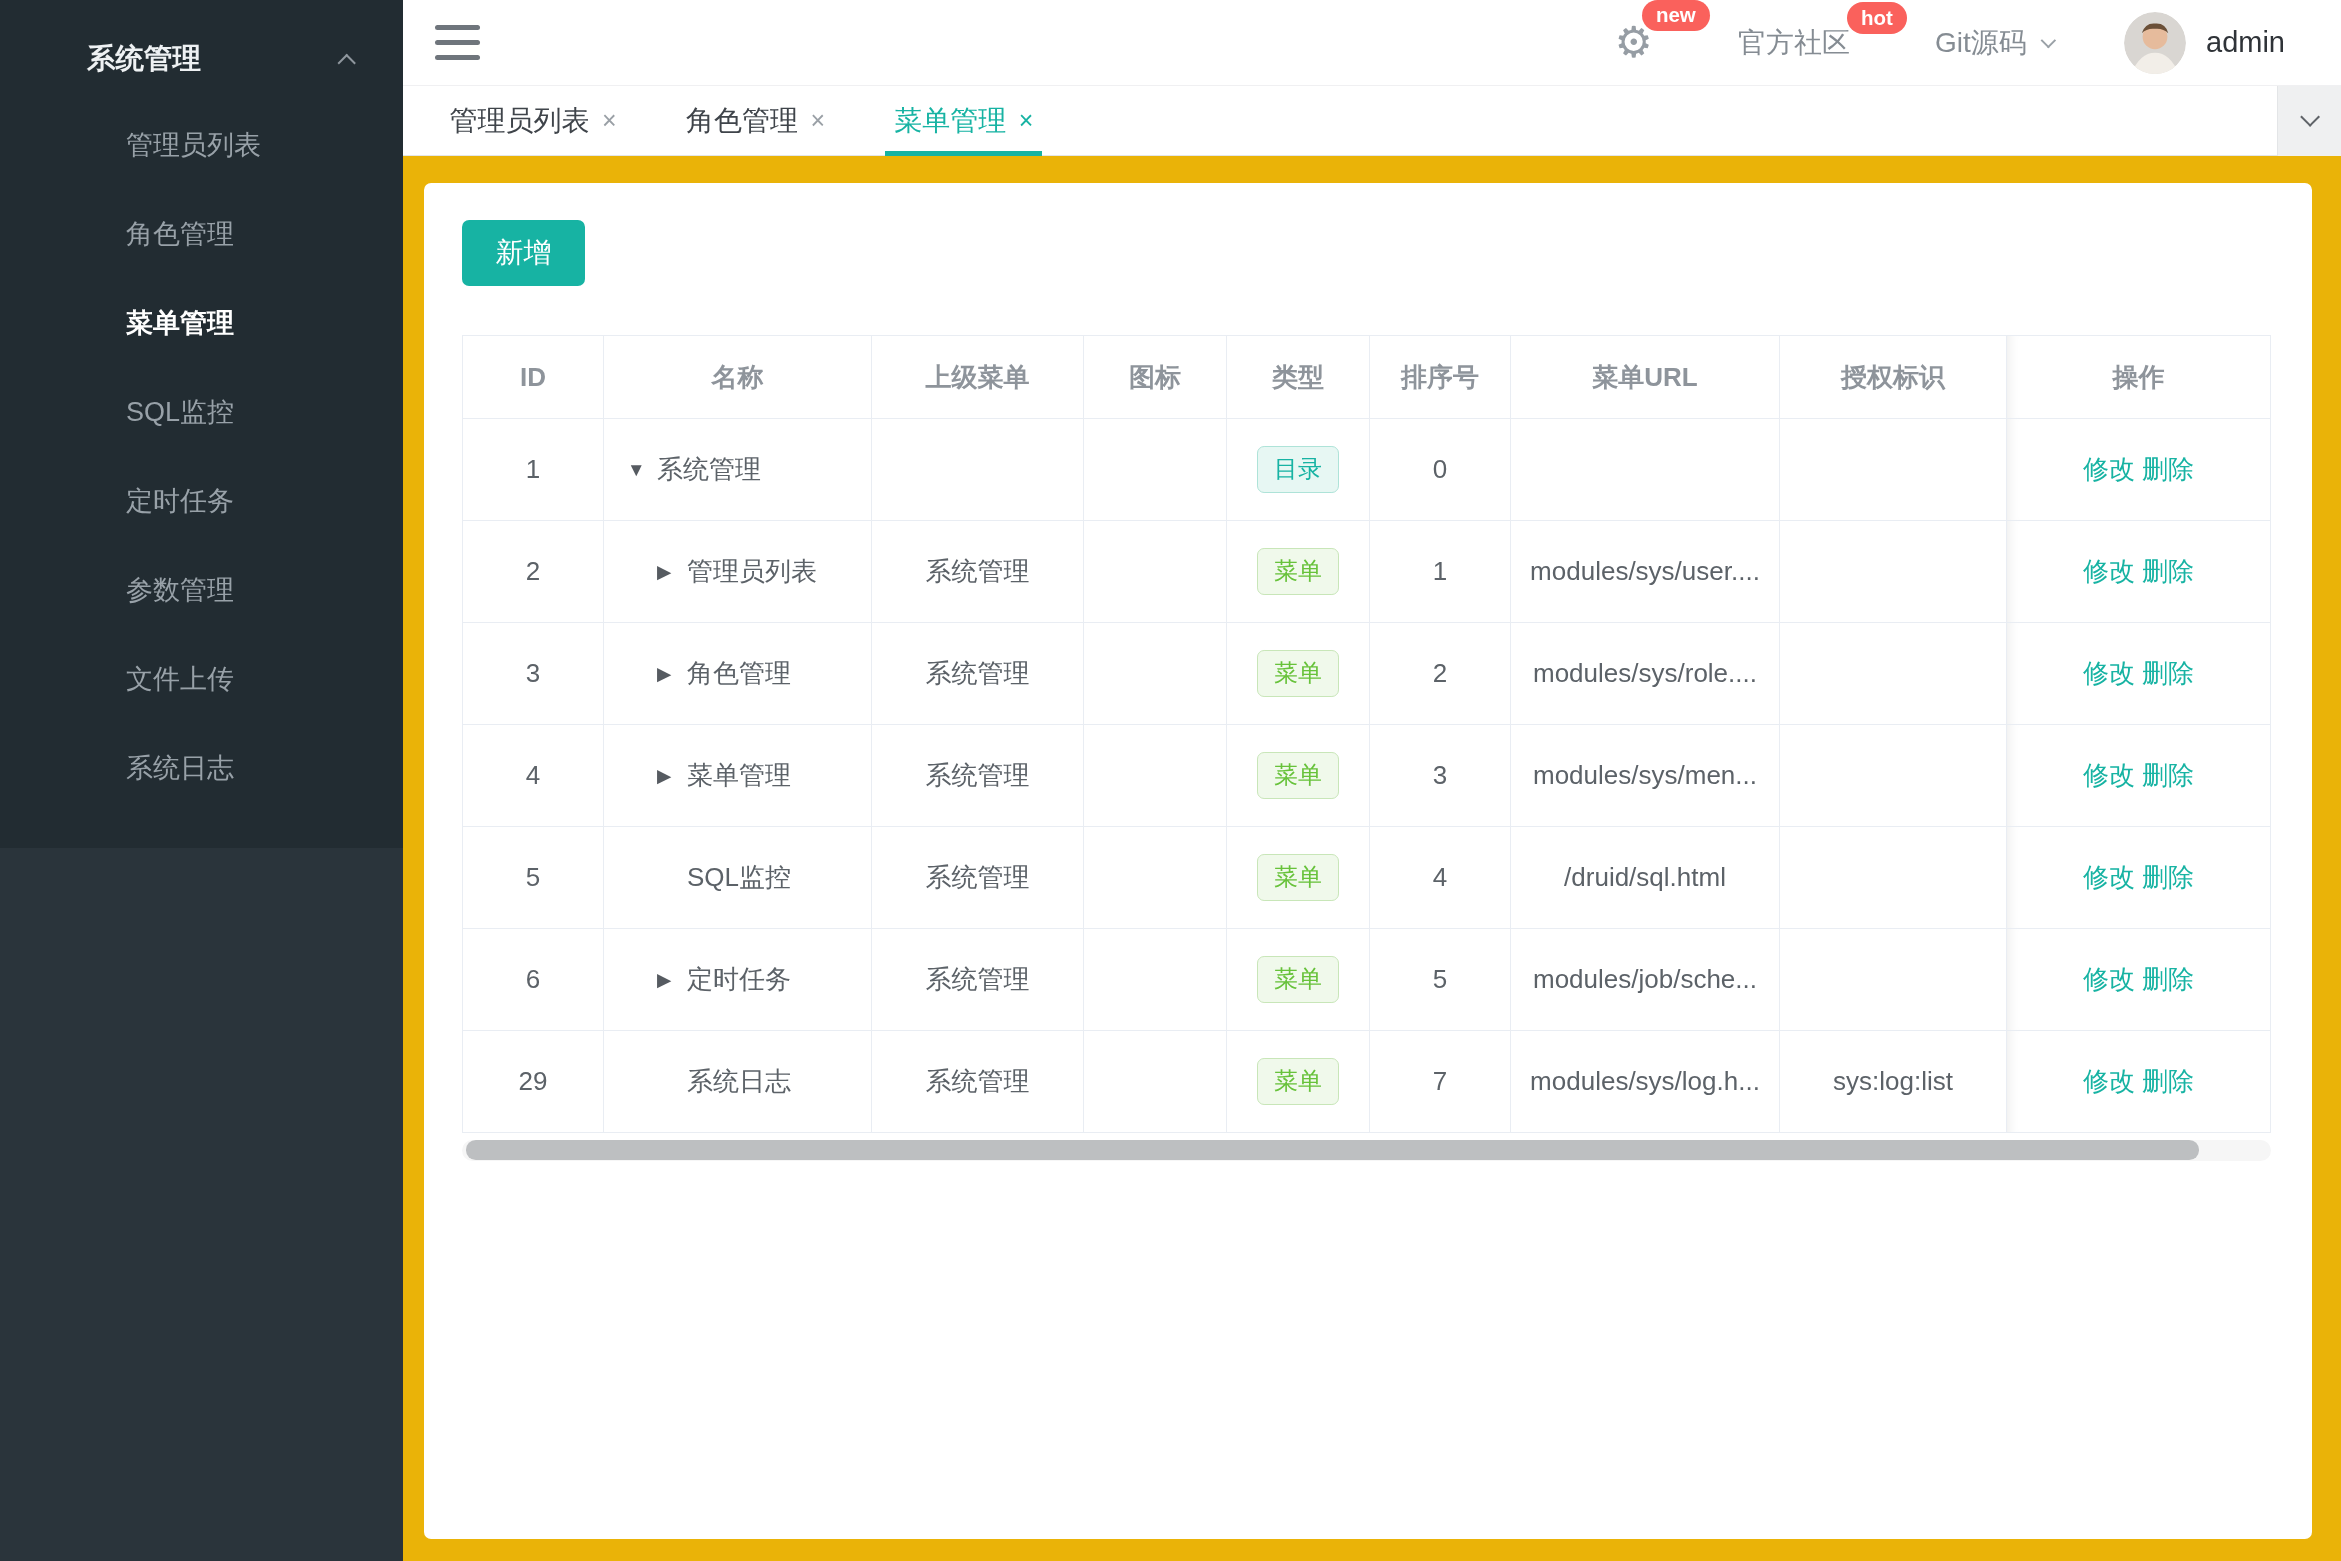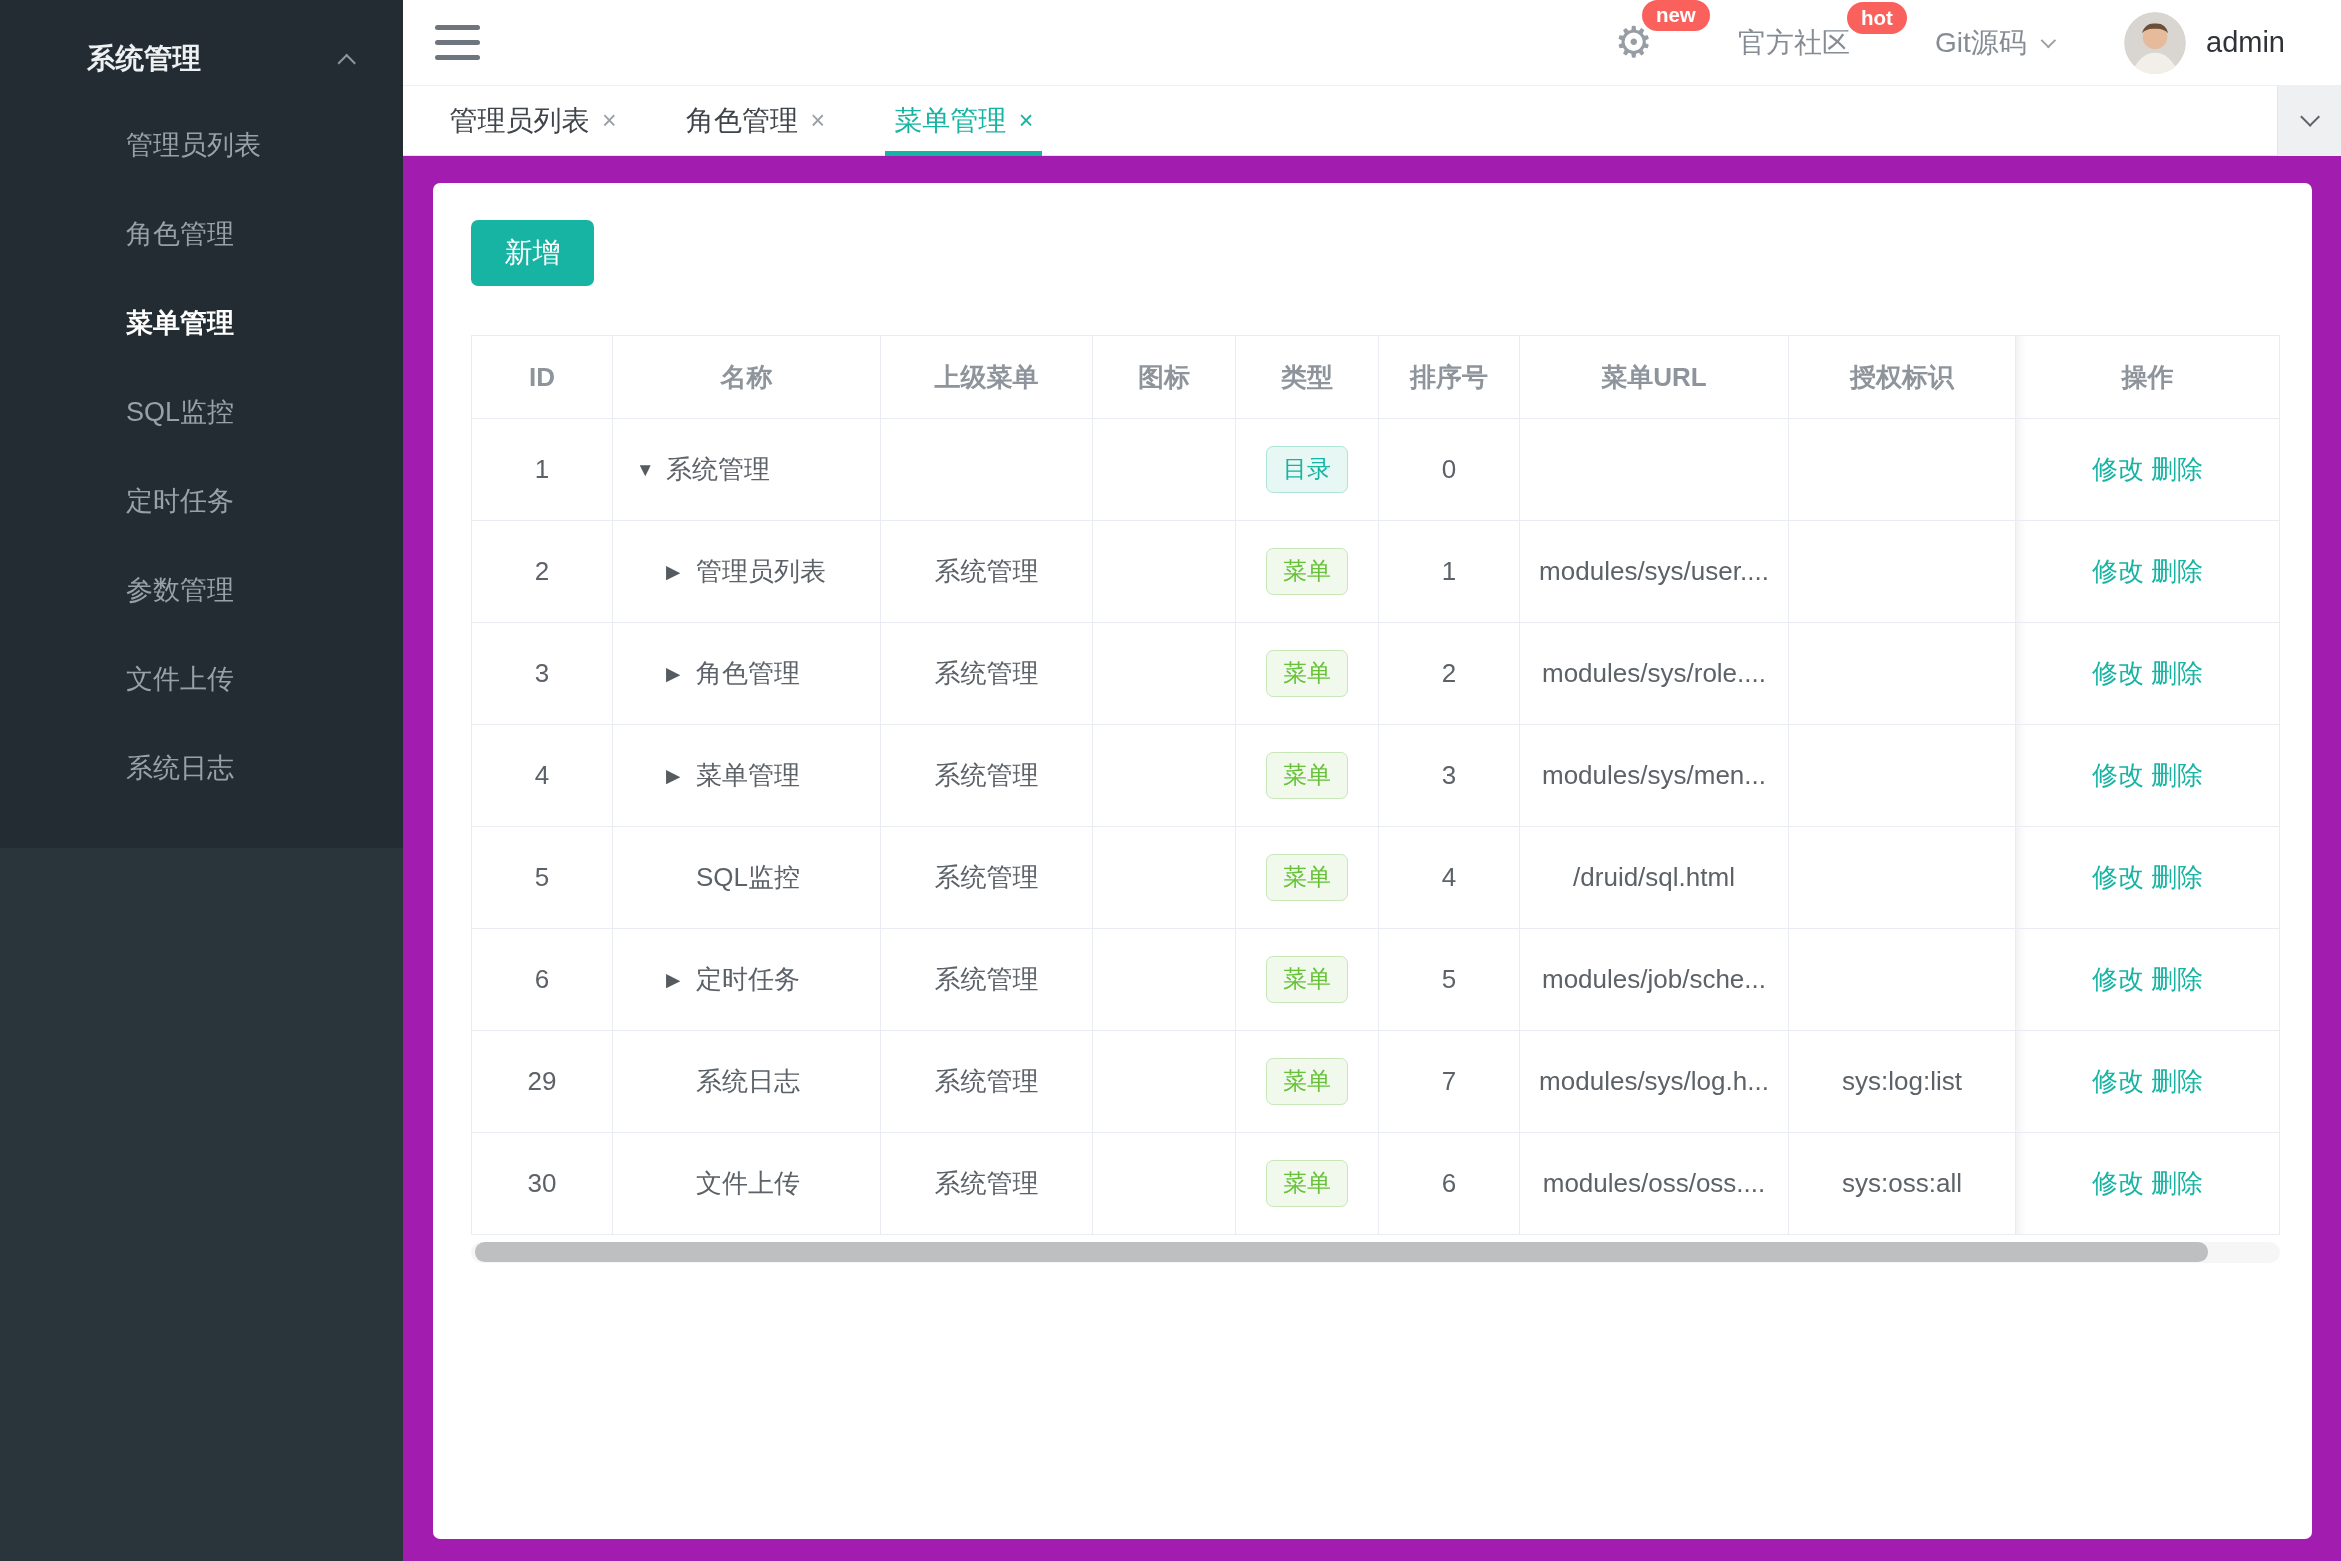--- a/index.html
+++ b/index.html
@@ -50,21 +50,21 @@
   .tab.active { color:#17b3a3; }
   .tab.active .x { color:#17b3a3; }
   .tab.active::after { content:""; position:absolute; left:10.7px; right:10.7px; bottom:-0.9px;
     height:4.5px; background:#17b3a3; }
   .tab-dd { position:absolute; right:0; top:0; width:65px; height:70px; background:#eff0f1;
     border-left:0.9px solid #e3e5e7; display:flex; align-items:center; justify-content:center; cursor:pointer; }
   .tab-dd .chev-dn { width:14.2px; height:14.2px; border-color:#5f6368; border-width:0 2.2px 2.2px 0;
     transform:rotate(45deg); margin-top:-7.1px; }
 
   
-  .content { flex:1; background:#a21caf; padding:27px 30px 23px 30px; min-height:0; }
+  .content { flex:1; background:#eab308; padding:27px 30px 23px 21px; min-height:0; }
   .panel { background:#fff; border-radius:7.1px; height:100%; padding:37px 2.7px 23px 38px; overflow:hidden; }
   .btn-add { width:123px; height:66px; background:#17b3a3; border:none; border-radius:7.1px;
     color:#fff; font-size:28px; cursor:pointer; font-family:inherit; }
 
   table { border-collapse:collapse; table-layout:fixed; width:1809px; margin-top:49px; }
   th, td { border:0.9px solid #e9edf3; text-align:center; vertical-align:middle; overflow:hidden; white-space:nowrap; }
   th { height:83px; font-size:26px; color:#8e949b; font-weight:bold; background:#fff; }
   td { height:102px; font-size:26px; color:#5c6268; background:#fff; }
   tr.hl td { background:#e5f5f0; }
   .name-cell { display:flex; align-items:center; justify-content:flex-start; padding-left:23px; }
@@ -342,39 +342,20 @@
               <td></td>
               <td><span class="tag tag-menu">菜单</span></td>
               <td>7</td>
               <td>modules/sys/log.h...</td>
               <td>sys:log:list</td>
               <td class="col-actions">
                 <span class="act">修改</span>
                 <span class="act">删除</span></td>
             </tr>
 
-            <tr>
-              <td>30</td>
-              <td>
-                  <div class="name-cell">
-                    <span class="indent"></span>
-                <span class="caret-slot"></span>
-                <span>文件上传</span>
-                  </div>
-                </td>
-              <td>系统管理</td>
-              <td></td>
-              <td><span class="tag tag-menu">菜单</span></td>
-              <td>6</td>
-              <td>modules/oss/oss....</td>
-              <td>sys:oss:all</td>
-              <td class="col-actions">
-                <span class="act">修改</span>
-                <span class="act">删除</span></td>
-            </tr>
 
           </tbody>
         </table>
 
         <div class="hscroll">
           <div class="thumb"></div>
         </div>
 
       </div>
     </div>

